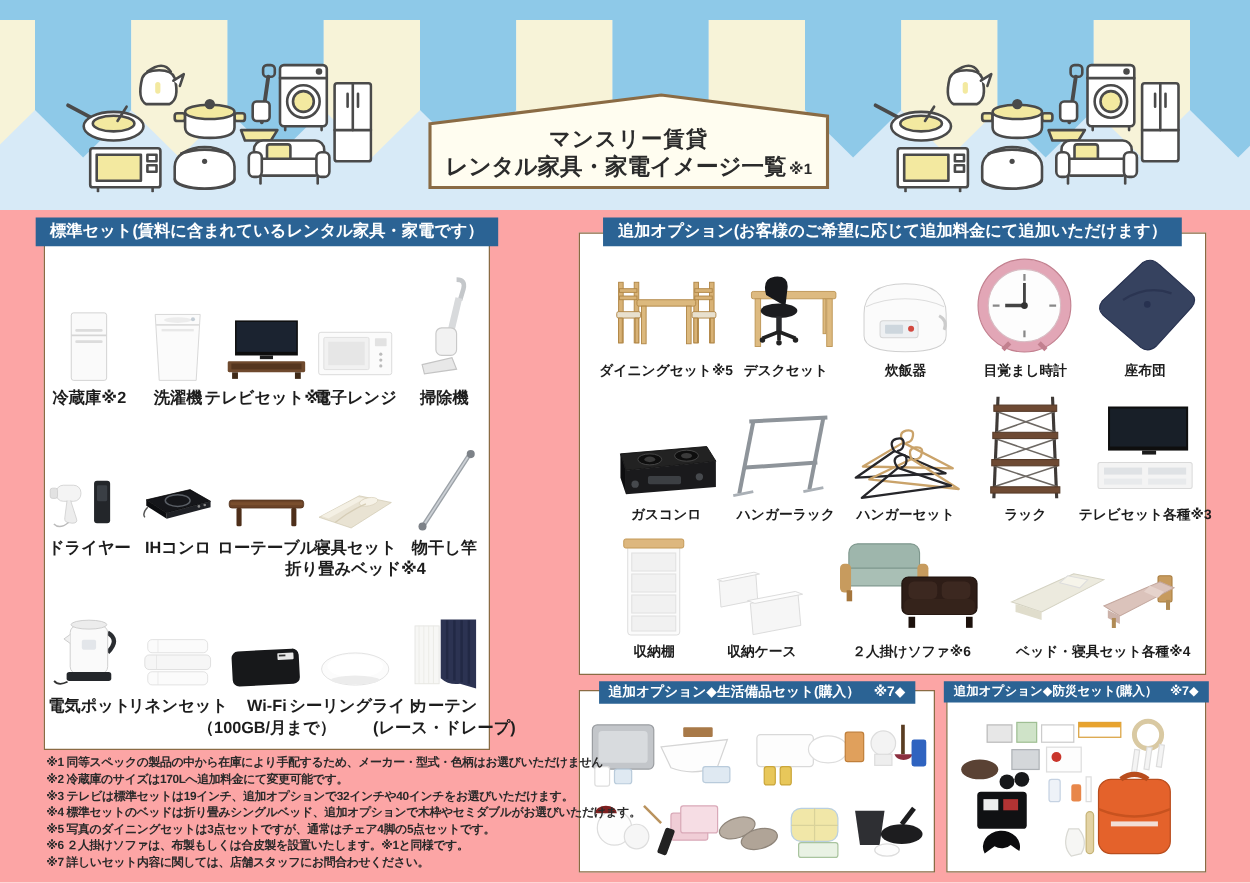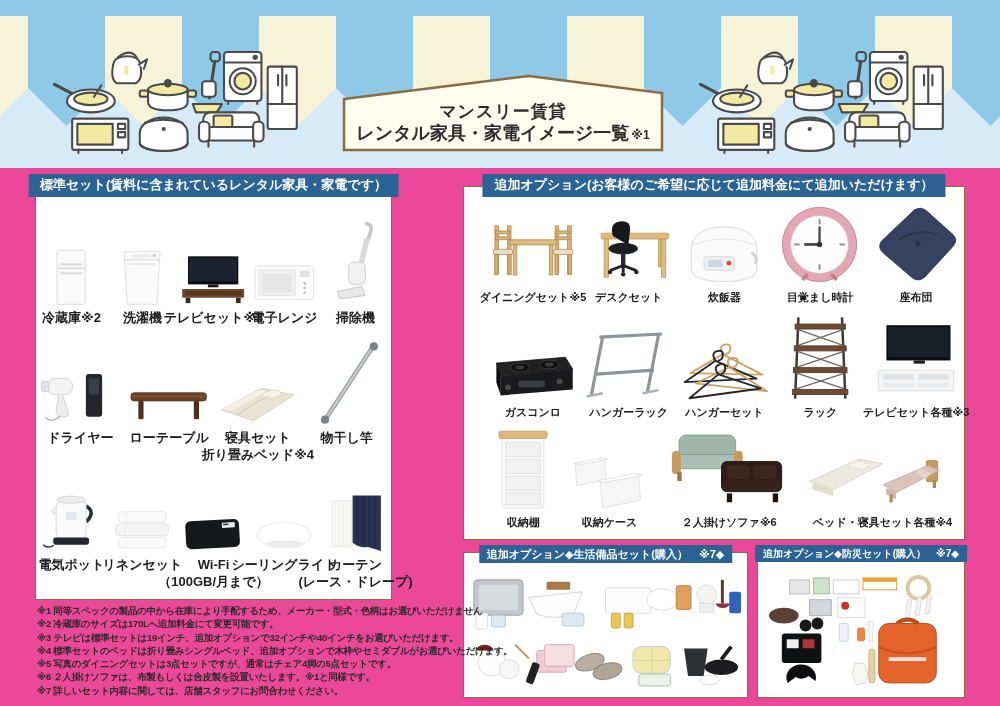--- a/index.html
+++ b/index.html
@@ -1,17 +1,17 @@
 <!DOCTYPE html>
 <html style="--accent: #2b6394; --frame: #8a6b44; --awning-blue: #8ec9e8; --awning-cream: #f7f3d8; --awning-bg: #d7eaf7; --plaque-bg: #fffdf0;"><head>
 <meta charset="utf-8">
 <style>
   html,body{margin:0;padding:0;background:#fff;}
   body{font-family:"Liberation Sans","DejaVu Sans",sans-serif;}
-  .stage{position:relative;width:1000px;height:706px;background:#ec4899;overflow:hidden;}
+  .stage{position:relative;width:1000px;height:706px;background:#fca5a5;overflow:hidden;}
 
   
   .awning-bg{position:absolute;left:0;top:0;width:1000px;height:168px;background:var(--awning-bg,#d7eaf7);}
   .awning-svg{position:absolute;left:0;top:0;}
 
   
   .icons{position:absolute;width:252px;height:104px;}
   .icons.left{left:46px;top:50px;}
   .icons.right{left:692px;top:50px;}
 
@@ -255,20 +255,34 @@
             <svg viewBox="0 0 110 80">
               <rect x="10" y="14" width="34" height="22" rx="10" fill="#f4f4f4" stroke="#c9c9c9"></rect>
               <rect x="2" y="18" width="10" height="14" rx="3" fill="#e2e2e2" stroke="#c9c9c9"></rect>
               <path d="M30 35 l8 25 q2 6 -6 6 l-6 -1 q-5 -1 -4 -7 l3 -23" fill="#ededed" stroke="#c9c9c9"></path>
               <path d="M27 65 q-12 10 -20 2" fill="none" stroke="#bbb" stroke-width="2"></path>
               <rect x="62" y="8" width="22" height="58" rx="4" fill="#23262a"></rect>
               <rect x="66" y="14" width="14" height="22" rx="2" fill="#3a3f45"></rect>
             </svg>
           </div>
           <div class="label">ドライヤー</div>
+        </div>
+      <div class="cell">
+          <div class="art">
+            <svg viewBox="0 0 110 80">
+              <path d="M12 34 L72 20 L100 36 L40 52 z" fill="#15161a" stroke="#000"></path>
+              <ellipse cx="55" cy="35" rx="17" ry="8" fill="none" stroke="#5a5f66" stroke-width="2"></ellipse>
+              <path d="M12 34 l0 8 L40 60 L40 52 z" fill="#0c0d10"></path>
+              <path d="M40 52 L100 36 l0 8 L40 60 z" fill="#1f2126"></path>
+              <circle cx="84" cy="43" r="1.8" fill="#888"></circle>
+              <circle cx="92" cy="41" r="1.8" fill="#888"></circle>
+              <path d="M14 44 q-8 8 -4 14" fill="none" stroke="#555" stroke-width="2"></path>
+            </svg>
+          </div>
+          <div class="label">IHコンロ</div>
         </div>
       <div class="cell">
           <div class="art">
             <svg viewBox="0 0 110 70">
               <rect x="4" y="24" width="102" height="11" rx="4" fill="#6b4327" stroke="#4e2f1a"></rect>
               <rect x="6" y="27" width="98" height="4" fill="#7d5130" opacity="0.8"></rect>
               <rect x="14" y="35" width="7" height="25" rx="2" fill="#4e2f1a"></rect>
               <rect x="89" y="35" width="7" height="25" rx="2" fill="#4e2f1a"></rect>
             </svg>
           </div>

